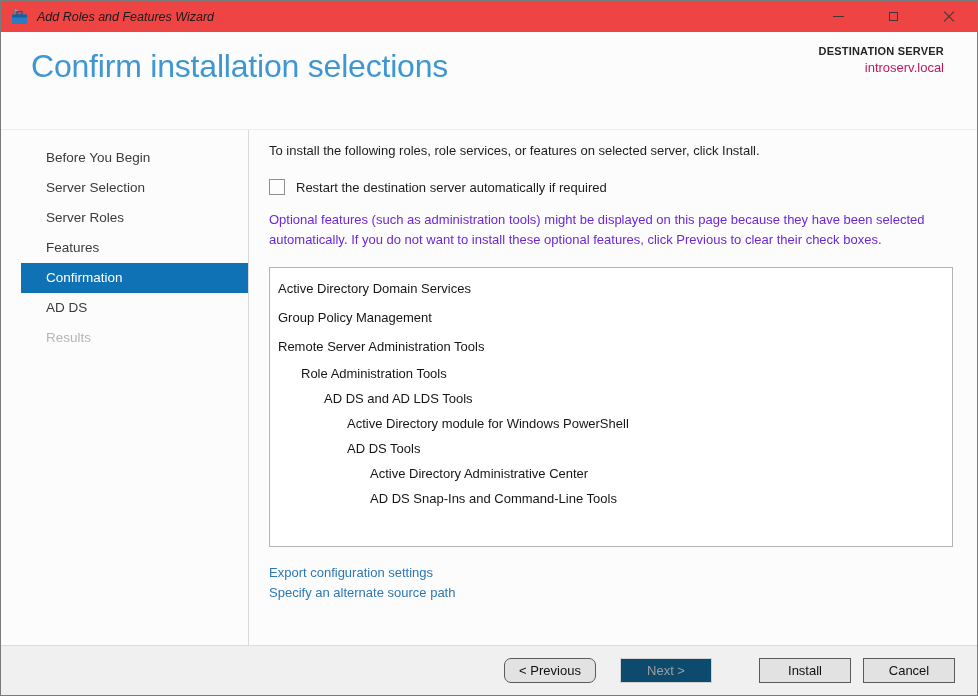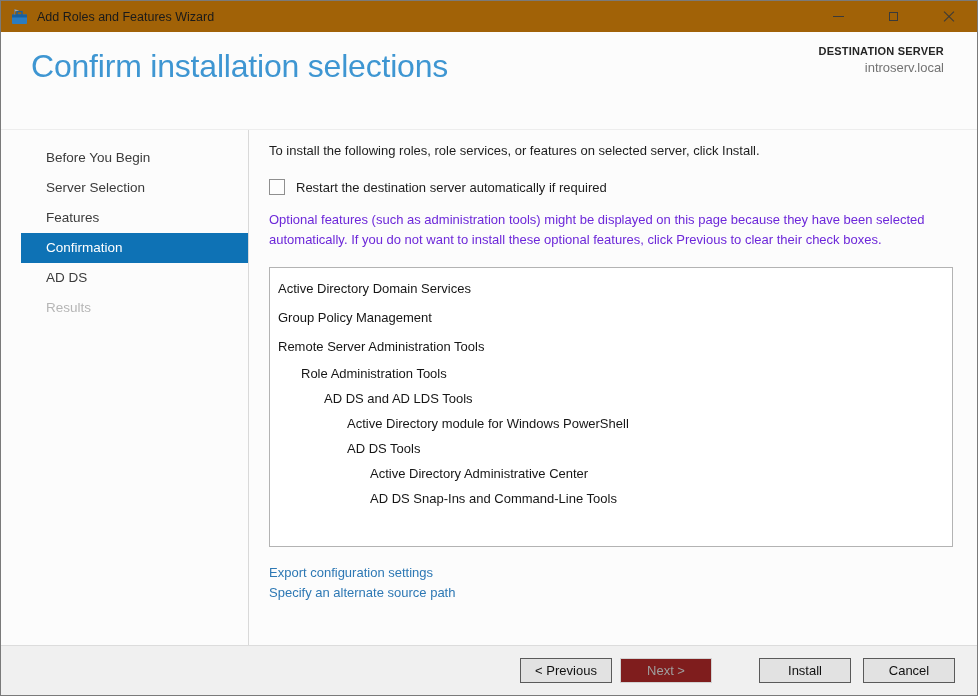--- a/index.html
+++ b/index.html
@@ -9,23 +9,24 @@
     position:relative;
     width:978px; height:696px;
     background:#fcfcfc;
     border:1px solid #7a7a7a;
     font-family:"Liberation Sans", sans-serif;
     overflow:hidden;
   }
 
   
   .titlebar {
-    height:31px; background:#a16207;
+    height:31px; background:#ef4444;
     display:flex; align-items:center;
     padding-left:10px;
+    font-style:italic;
   }
   .titlebar-icon { width:17px; height:16px; margin-right:9px; flex:0 0 auto; }
   .titlebar-title { font-size:12.5px; color:#1a1a1a; }
   .win-controls { position:absolute; top:0; right:1px; height:31px; display:flex; }
   .win-btn { width:55px; height:31px; display:flex; align-items:center; justify-content:center; cursor:default; }
   .glyph-min { width:11px; height:1px; background:#3a3a3a; }
   .glyph-max { width:9px; height:9px; border:1px solid #3a3a3a; background:transparent; }
   .glyph-close { position:relative; width:12px; height:12px; }
   .glyph-close::before, .glyph-close::after {
     content:""; position:absolute; left:-1px; top:5px; width:14px; height:1px; background:#3a3a3a;
@@ -35,21 +36,21 @@
 
   
   .header { position:relative; height:97px; }
   .page-title {
     position:absolute; left:30px; top:16px;
     font-size:32px; font-weight:normal; letter-spacing:-0.2px;
     color:var(--heading, #3e96d2); margin:0;
   }
   .dest { position:absolute; right:33px; top:13px; text-align:right; }
   .dest-label { font-size:11px; font-weight:bold; color:#262626; letter-spacing:0.2px; }
-  .dest-value { font-size:13px; color:#737373; margin-top:3px; }
+  .dest-value { font-size:13px; color:#be185d; margin-top:3px; }
 
   
   .body { position:absolute; top:128px; left:0; right:0; bottom:50px; display:flex; border-top:1px solid #ededed; }
 
   .sidebar { width:248px; flex:0 0 auto; border-right:1px solid #d9d9d9; padding-top:13px; }
   .nav-item {
     height:30px; line-height:30px;
     margin-left:20px; padding-left:25px;
     font-size:13.5px; color:#3b3b3b; cursor:pointer;
     white-space:nowrap;
@@ -91,23 +92,23 @@
     display:flex; align-items:center; justify-content:flex-end;
     padding-right:22px;
   }
   .btn {
     width:92px; height:25px;
     font-family:"Liberation Sans", sans-serif; font-size:13px; color:#111111;
     background:#e2e2e2; border:1px solid #5a5a5a;
     cursor:pointer; padding:0;
   }
   .btn:disabled, .btn.disabled {
-    background:#7f1d1d; border-color:#d2d2d2; color:#9f9f9f; cursor:default;
+    background:#0c4a6e; border-color:#d2d2d2; color:#9f9f9f; cursor:default;
   }
-  .btn-previous { margin-right:8px; }
+  .btn-previous { margin-right:24px;border-radius:7px; }
   .btn-next { margin-right:47px; }
   .btn-install { margin-right:12px; }
 </style>
 </head>
 <body>
 
 <div class="window">
 
   <div class="titlebar">
     <span class="titlebar-icon">
@@ -139,20 +140,21 @@
       <div class="dest-label">DESTINATION SERVER</div>
       <div class="dest-value">introserv.local</div>
     </div>
   </div>
 
   <div class="body">
 
     <div class="sidebar">
       <div class="nav-item">Before You Begin</div>
       <div class="nav-item">Server Selection</div>
+      <div class="nav-item">Server Roles</div>
       <div class="nav-item">Features</div>
       <div class="nav-item selected">Confirmation</div>
       <div class="nav-item">AD DS</div>
       <div class="nav-item disabled">Results</div>
     </div>
 
     <div class="content">
 
       <p class="intro-text">To install the following roles, role services, or features on selected server, click Install.</p>
 

